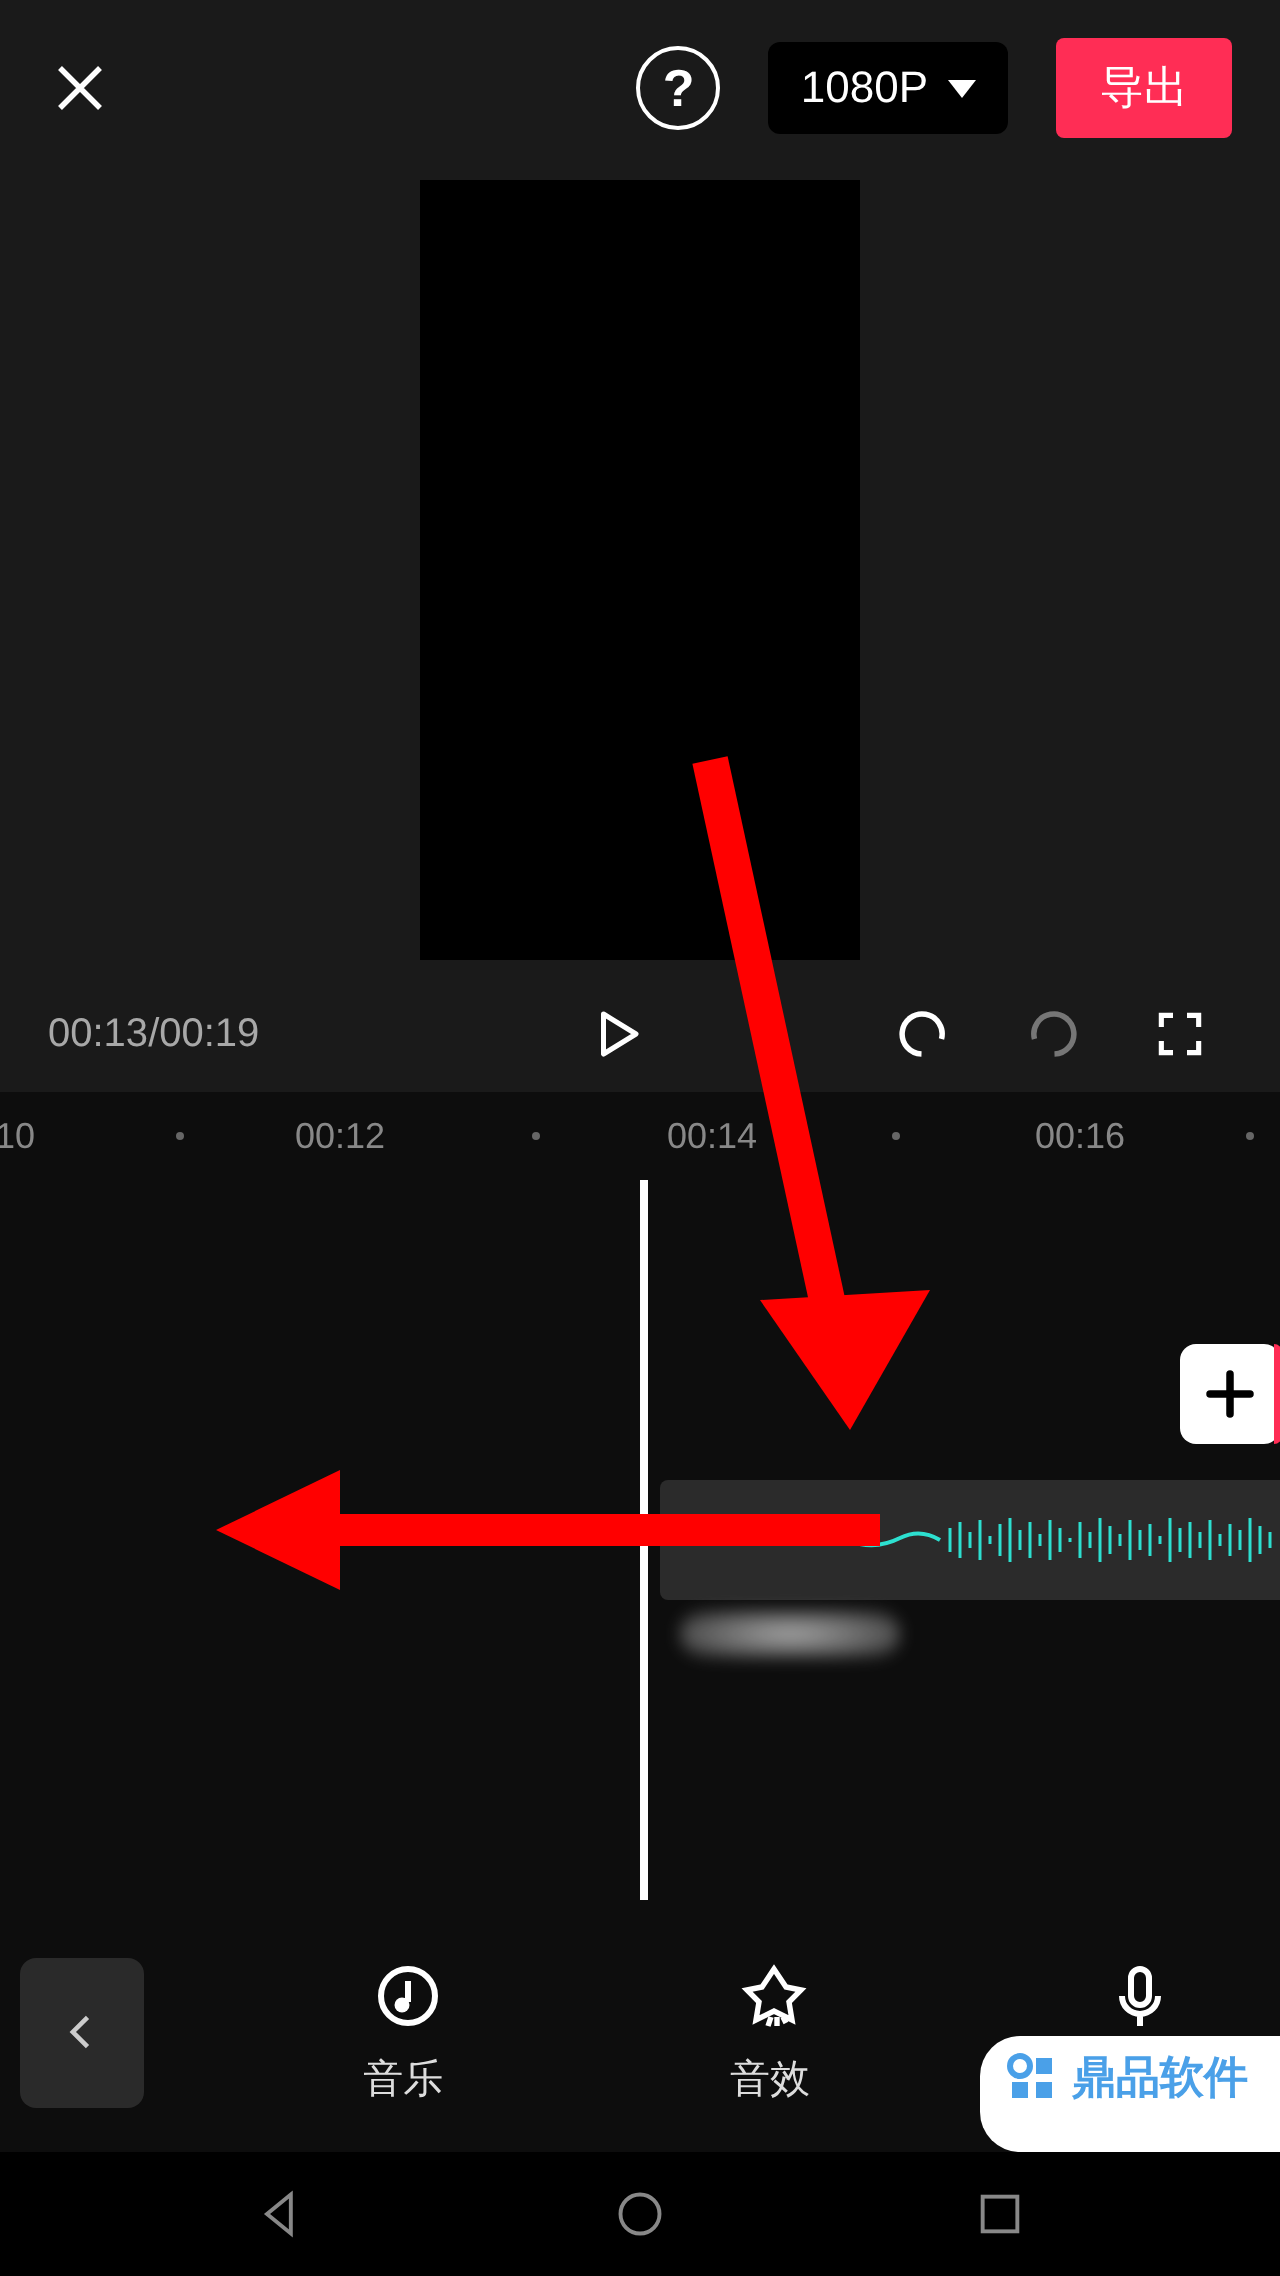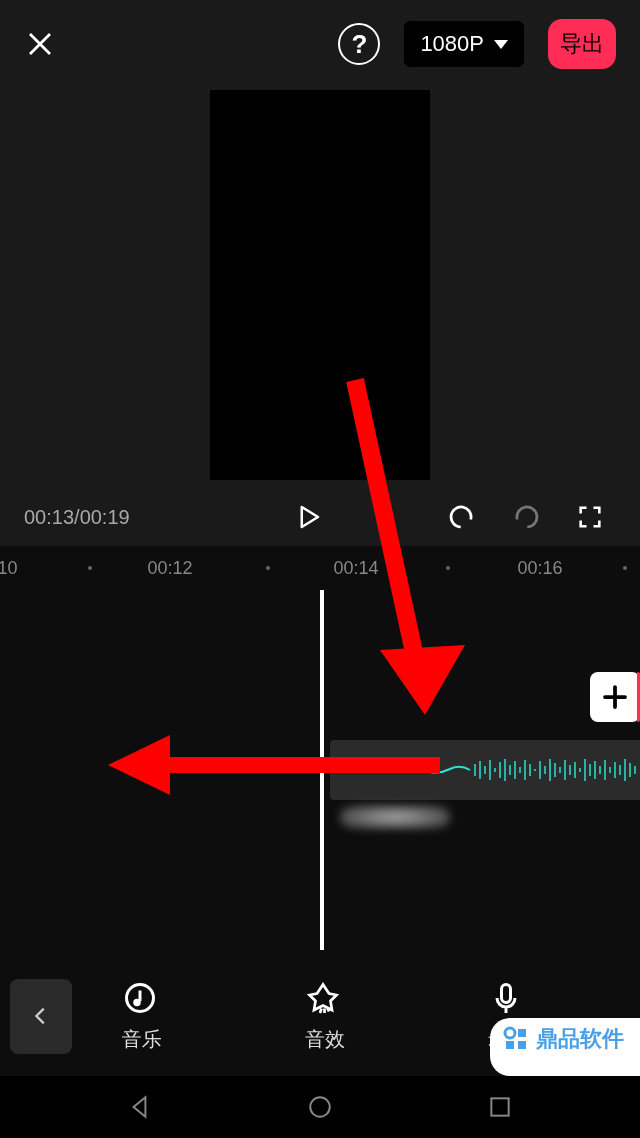--- a/index.html
+++ b/index.html
@@ -4,21 +4,21 @@
 <style>
   * { margin: 0; padding: 0; box-sizing: border-box; }
   html, body { width: 640px; height: 1138px; background: #0d0d0d; font-family: -apple-system, "PingFang SC", sans-serif; overflow: hidden; color: #fff; }
 
   .top-bar { height: 88px; background: #1a1a1a; display: flex; align-items: center; padding: 0 24px; }
   .top-bar .spacer { flex: 1; }
   .close-x { width: 32px; height: 32px; display: flex; align-items: center; justify-content: center; }
   .help-circle { width: 42px; height: 42px; border: 2.5px solid #fff; border-radius: 50%; display: flex; align-items: center; justify-content: center; font-size: 26px; font-weight: 600; margin-right: 24px; }
   .resolution { background: #000; border-radius: 6px; padding: 10px 16px; display: flex; align-items: center; gap: 10px; font-size: 22px; font-weight: 500; margin-right: 24px; }
   .resolution .tri { width: 0; height: 0; border-left: 7px solid transparent; border-right: 7px solid transparent; border-top: 9px solid #fff; }
-  .export-btn { background: #ff2d55; color: #000000; font-size: 22px; font-weight: 500; padding: 10px 12px; border-radius: 14px; }
+  .export-btn { background: #ff2d55; color: #ffffff; font-size: 22px; font-weight: 500; padding: 10px 22px; border-radius: 4px; }
 
   .preview-area { height: 400px; background: #1a1a1a; position: relative; display: flex; align-items: flex-start; justify-content: center; padding-top: 2px; }
   .video-frame { width: 220px; height: 390px; background: #000; }
 
   .controls-row { height: 58px; background: #1a1a1a; display: flex; align-items: center; padding: 0 24px; gap: 12px; }
   .timecode { color: #a8a8a8; font-size: 20px; flex: 0 0 auto; margin-right: auto; text-align: right; }
   .ctrl-icon { width: 52px; height: 52px; display: flex; align-items: center; justify-content: center; }
   .ctrl-icon.play { margin-left: 50px; }
   .ctrl-icon.undo { margin-left: 90px; }
   .ctrl-icon.redo { opacity: 0.4; }
@@ -33,21 +33,21 @@
   .add-btn { position: absolute; right: 0; top: 82px; width: 50px; height: 50px; background: #fff; border-radius: 8px; display: flex; align-items: center; justify-content: center; z-index: 5; }
   .add-btn::after { content: ""; position: absolute; right: -1px; top: 0; bottom: 0; width: 4px; background: #ff2d55; border-radius: 0 8px 8px 0; }
 
   .audio-clip { position: absolute; left: 330px; right: 0; top: 150px; height: 60px; background: #2b2b2b; border-radius: 4px 0 0 4px; overflow: hidden; }
   .audio-wave { position: absolute; left: 0; right: 0; top: 50%; transform: translateY(-50%); height: 24px; }
   .clip-label { position: absolute; left: 340px; top: 215px; width: 110px; height: 24px; background: radial-gradient(ellipse, #aaa 10%, #555 70%, transparent 100%); border-radius: 12px; filter: blur(4px); opacity: 0.9; }
 
   .bottom-toolbar { position: absolute; bottom: 62px; left: 0; right: 0; height: 120px; background: #0d0d0d; display: flex; align-items: center; padding: 0 10px; }
   .back-btn { width: 62px; height: 75px; background: #2a2a2a; border-radius: 8px; display: flex; align-items: center; justify-content: center; margin-right: 8px; }
   .tool-row { flex: 1; display: flex; justify-content: space-around; }
-  .tool-item { display: flex; flex-direction: column; align-items: flex-start; gap: 10px; width: 100px; }
+  .tool-item { display: flex; flex-direction: column; align-items: flex-end; gap: 10px; width: 100px; }
   .tool-item svg { width: 36px; height: 36px; }
   .tool-item span { color: #ddd; font-size: 20px; }
 
   .nav-bar { position: absolute; bottom: 0; left: 0; right: 0; height: 62px; background: #000; display: flex; align-items: center; justify-content: space-around; padding: 0 50px; }
   .nav-bar .navicon { width: 26px; height: 26px; }
 
   .watermark { position: absolute; right: 0; bottom: 62px; background: #fff; color: #4aa0e8; padding: 6px 16px 22px 12px; border-radius: 20px 0 0 20px; display: flex; align-items: center; gap: 6px; font-size: 22px; font-weight: 600; z-index: 40; }
   .wm-logo { position: relative; width: 28px; height: 28px; }
 
   .annotation-arrow { position: absolute; z-index: 30; pointer-events: none; }

